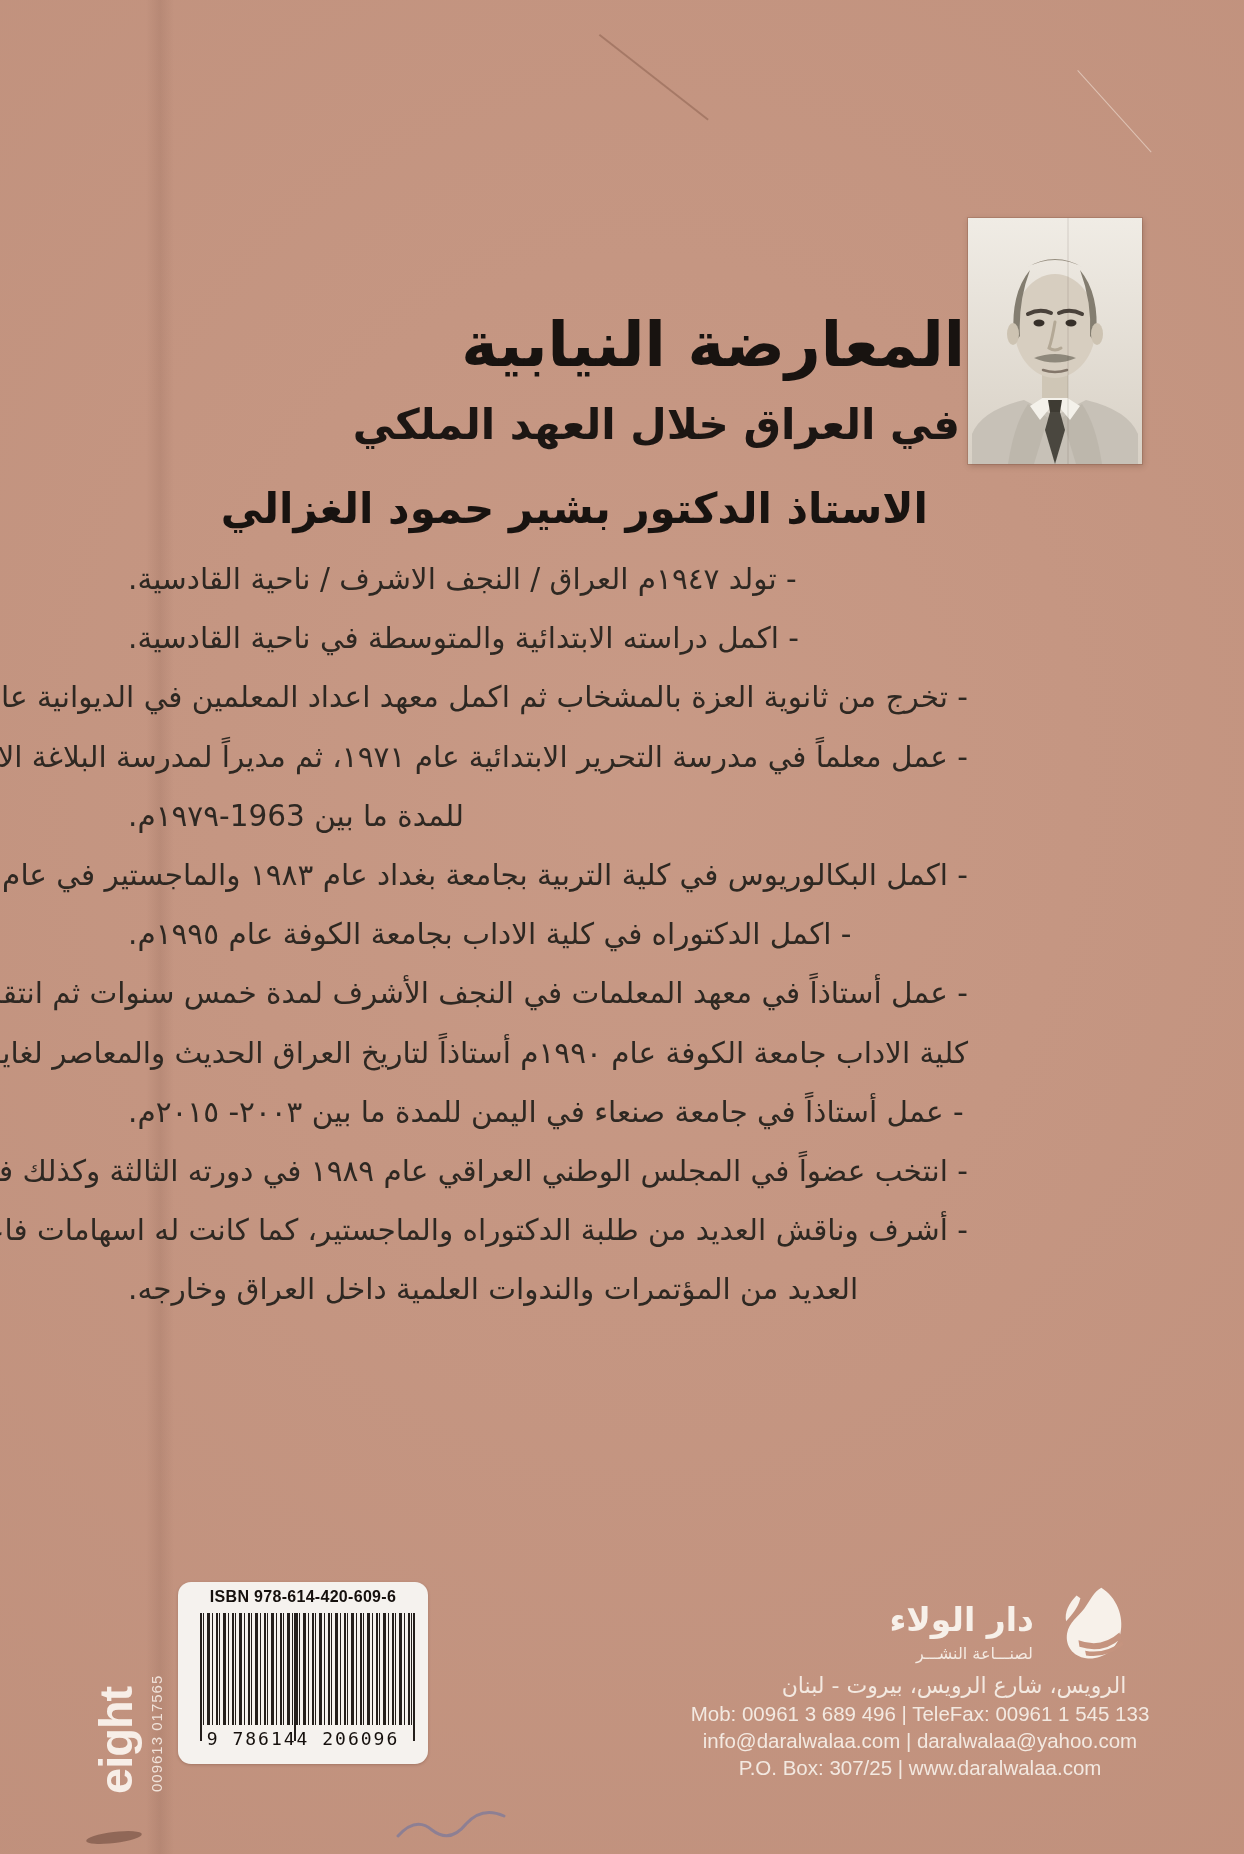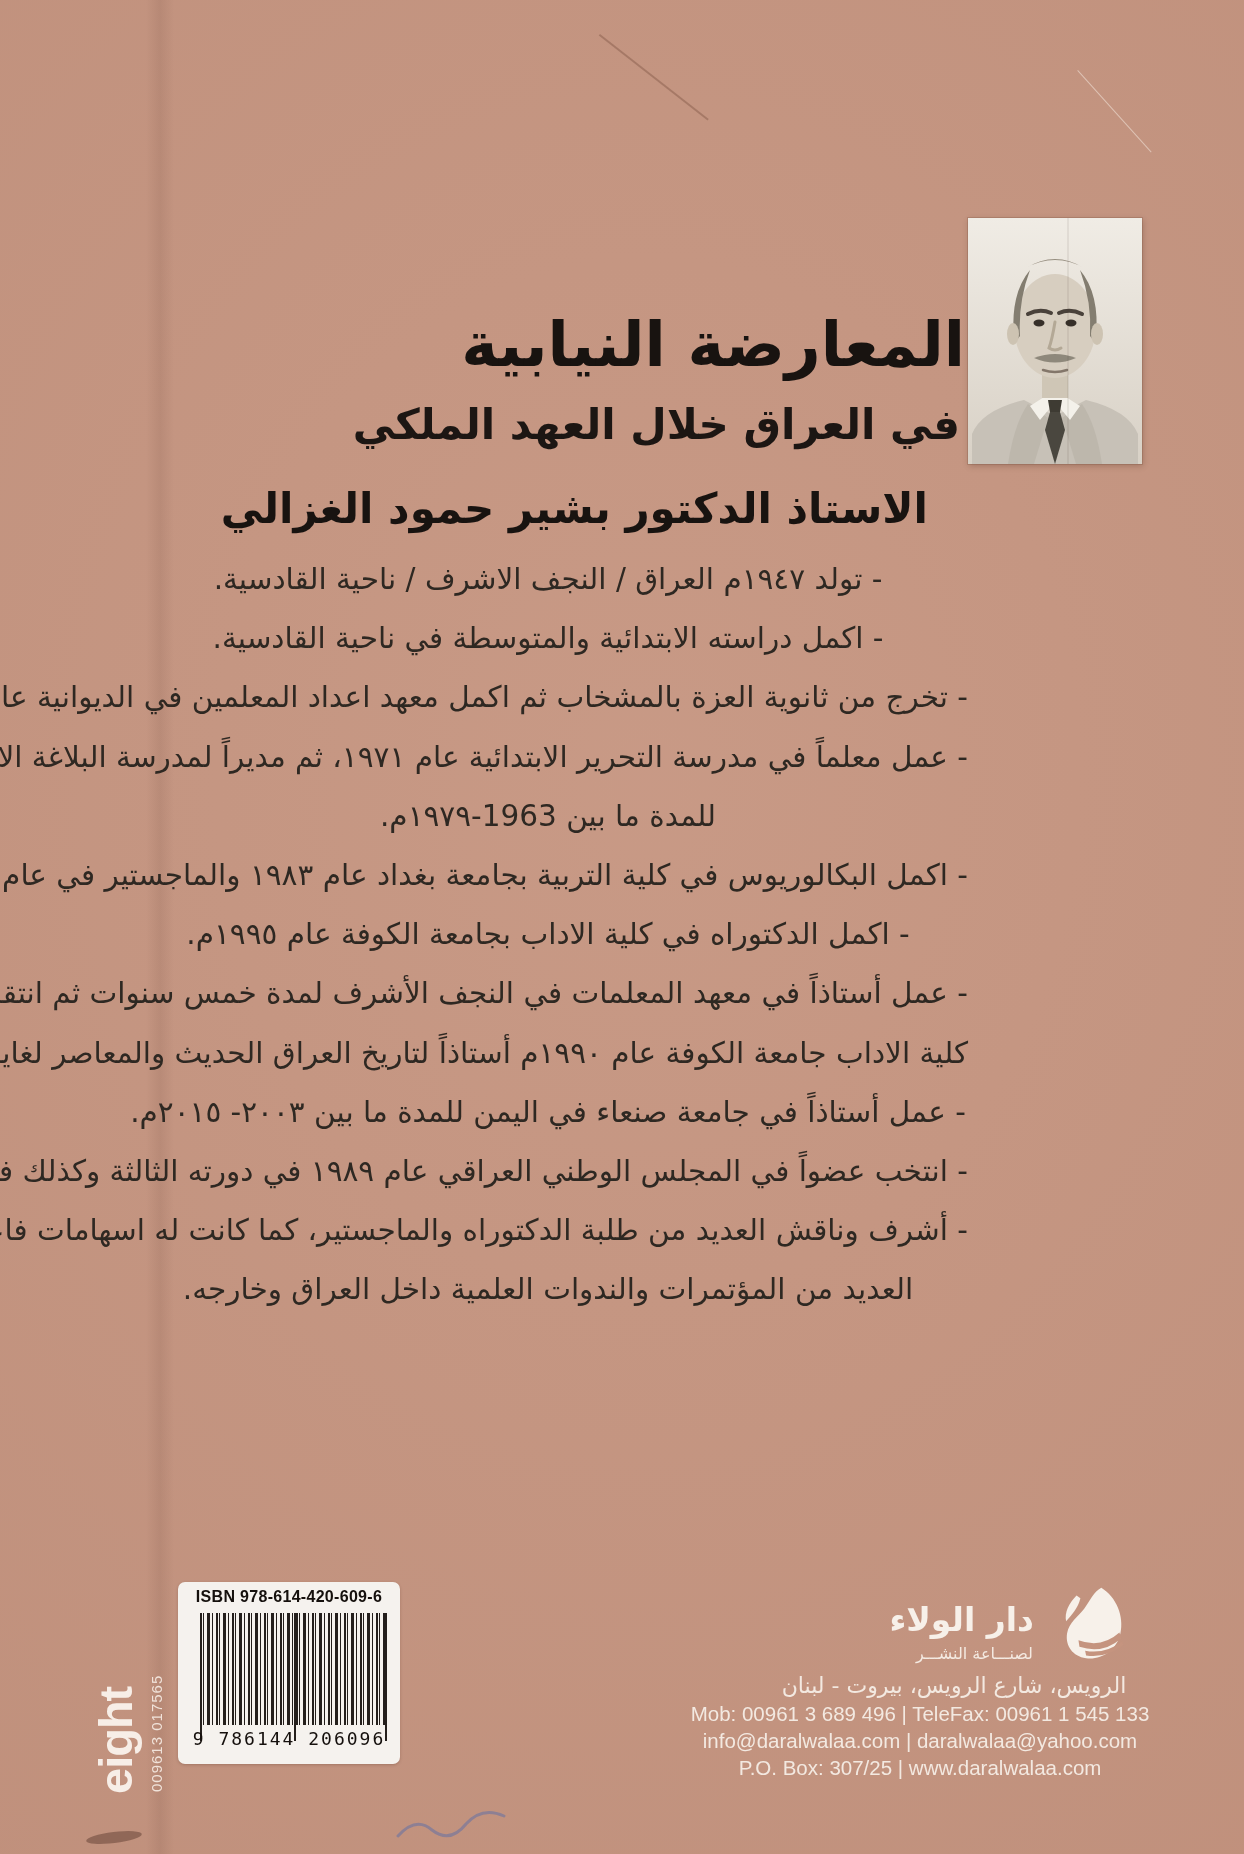--- a/index.html
+++ b/index.html
@@ -32,25 +32,25 @@
   
   .title{position:absolute;right:279px;top:308px;font-size:62px;font-weight:bold;
     color:#181310;direction:rtl;white-space:nowrap;letter-spacing:0;}
   .subtitle{position:absolute;right:284px;top:400px;font-size:42px;font-weight:bold;
     color:#1c1613;direction:rtl;white-space:nowrap;}
   .author{position:absolute;right:316px;top:484px;font-size:42px;font-weight:bold;
     color:#181310;direction:rtl;white-space:nowrap;}
 
   
   .bio{position:absolute;left:128px;top:550px;width:840px;direction:rtl;color:#2e2822;}
-  .bl{height:59.2px;line-height:59.2px;font-size:29.5px;text-align:center;white-space:nowrap;}
+  .bl{height:59.2px;line-height:59.2px;font-size:29.5px;text-align:left;white-space:nowrap;}
 
   
   .bc-panel{position:absolute;left:178px;top:1582px;width:222px;height:182px;
-    background:#f5f2ee;border-radius:7px;box-shadow:0 1px 3px rgba(70,35,25,0.25);}
+    background:#f5f2ee;border-radius:13px;box-shadow:0 1px 3px rgba(70,35,25,0.25);padding-left:28px;}
   .isbn{position:absolute;left:0;right:0;top:6px;text-align:center;
     font-family:"Liberation Sans",sans-serif;font-weight:bold;font-size:16px;
     letter-spacing:.3px;color:#15100d;white-space:nowrap;}
   .bars{position:absolute;left:22px;right:13px;top:31px;height:112px;
     background:repeating-linear-gradient(90deg,
       #241f1c 0 2px,transparent 2px 3px,
       #241f1c 3px 4px,transparent 4px 7px,
       #241f1c 7px 10px,transparent 10px 12px,
       #241f1c 12px 13px,transparent 13px 16px);}
   .guard{position:absolute;top:31px;width:2px;height:128px;background:#241f1c;}

